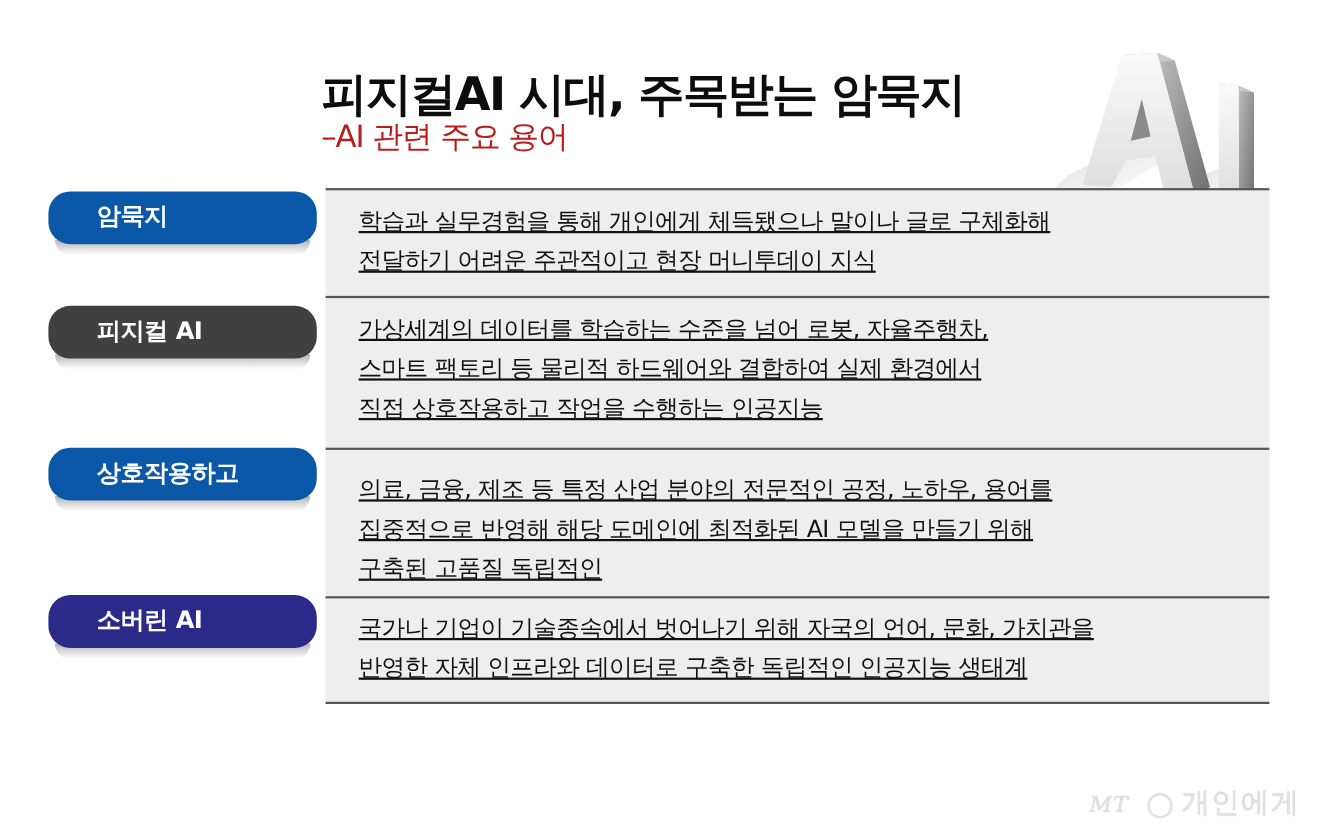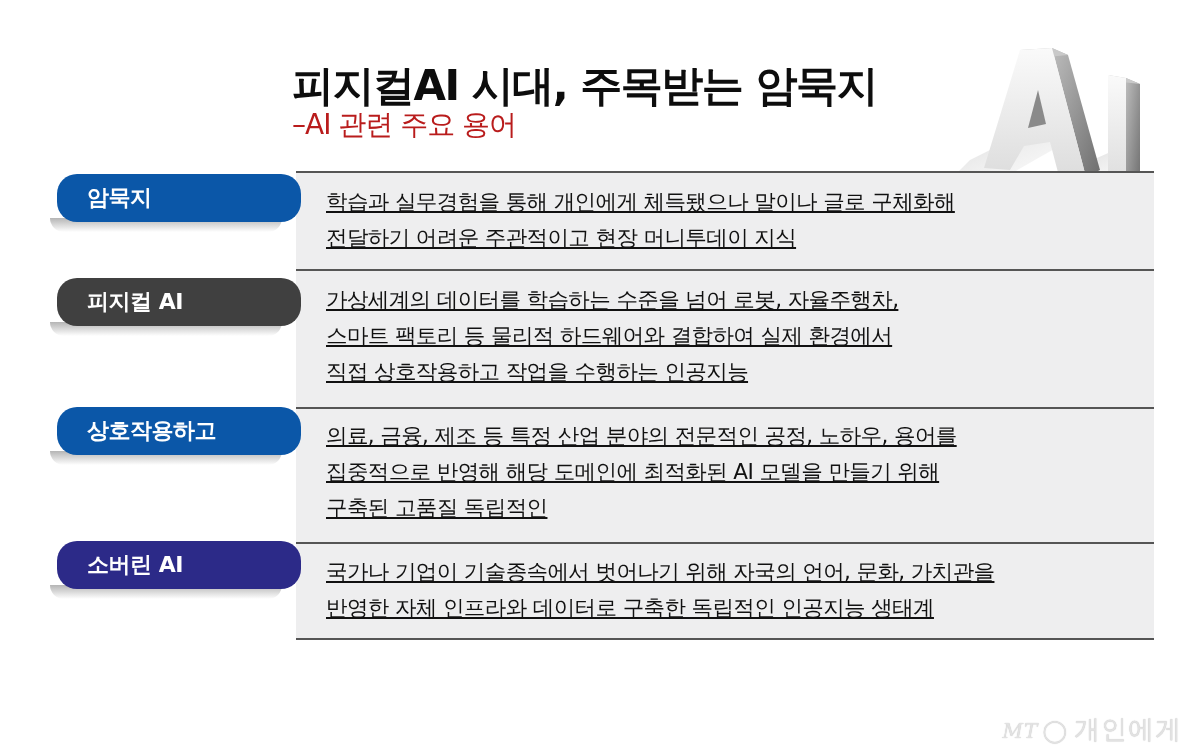--- a/index.html
+++ b/index.html
@@ -10,25 +10,25 @@
   .subtitle { position: absolute; left: 292px; top: 106px; font-size: 28px; font-weight: normal; letter-spacing: -1px; color: #b91c1c; text-align: right; }
 
   .ai-logo { position: absolute; left: 940px; top: 20px; width: 230px; height: 160px; }
 
   .panel { position: absolute; left: 296px; top: 172px; width: 858px; height: 467px; background: #eeeeef; }
   .sep { position: absolute; left: 296px; width: 858px; height: 2px; background: #555; }
 
   .row-text { position: absolute; left: 326px; font-size: 21.5px; line-height: 36px; letter-spacing: -0.6px; color: #111; white-space: pre; text-decoration: underline; }
 
   .pill-wrap { position: absolute; left: 44px; width: 244px; height: 60px; }
-  .pill { position: absolute; left: 0; top: 0; width: 244px; height: 48px; border-radius: 20px; color: #fff; font-size: 22px; font-weight: bold; letter-spacing: -0.5px; padding-left: 30px; line-height: 48px; margin-left: 13px; }
+  .pill { position: absolute; left: 0; top: 0; width: 244px; height: 48px; border-radius: 20px; color: #fff; font-size: 22px; font-weight: bold; letter-spacing: -0.5px; padding-left: 44px; line-height: 48px; }
   .pill-shadow { position: absolute; left: 6px; top: 44px; width: 232px; height: 14px; border-radius: 0 0 16px 16px; background: linear-gradient(to bottom, rgba(120,120,120,0.55), rgba(255,255,255,0)); }
 
   .watermark { position: absolute; right: 18px; top: 712px; font-size: 26px; color: #e2e2e2; letter-spacing: 1px; text-shadow: 0 0 1px #bbb; }
-  .watermark .mt { font-style: italic; font-family: "DejaVu Serif", serif; font-size: 20px; margin-right: 4px; }
+  .watermark .mt { font-style: italic; font-family: "DejaVu Serif", serif; font-size: 20px; margin-right: 16px; }
 </style>
 </head>
 <body>
 
 <div class="title">피지컬AI 시대, 주목받는 암묵지</div>
 <div class="subtitle">–AI 관련 주요 용어</div>
 
 <svg class="ai-logo" viewBox="0 0 230 160" xmlns="http://www.w3.org/2000/svg">
   <defs>
     <linearGradient id="side" x1="0" y1="0" x2="1" y2="1">
@@ -77,21 +77,21 @@
 <div class="pill-wrap" style="top:278px">
   <div class="pill-shadow"></div>
   <div class="pill" style="background:#404040">피지컬 AI</div>
 </div>
 <div class="row-text" style="top:282px"><div>가상세계의 데이터를 학습하는 수준을 넘어 로봇, 자율주행차,</div><div>스마트 팩토리 등 물리적 하드웨어와 결합하여 실제 환경에서</div><div>직접 상호작용하고 작업을 수행하는 인공지능</div></div>
 
 <div class="pill-wrap" style="top:407px">
   <div class="pill-shadow"></div>
   <div class="pill" style="background:#0B57A8">상호작용하고</div>
 </div>
-<div class="row-text" style="top:418px"><div>의료, 금융, 제조 등 특정 산업 분야의 전문적인 공정, 노하우, 용어를</div><div>집중적으로 반영해 해당 도메인에 최적화된 AI 모델을 만들기 위해</div><div>구축된 고품질 독립적인</div></div>
+<div class="row-text" style="top:428px"><div>의료, 금융, 제조 등 특정 산업 분야의 전문적인 공정, 노하우, 용어를</div><div>집중적으로 반영해 해당 도메인에 최적화된 AI 모델을 만들기 위해</div><div>구축된 고품질 독립적인</div></div>
 
 <div class="pill-wrap" style="top:541px">
   <div class="pill-shadow"></div>
   <div class="pill" style="background:#2C2A88">소버린 AI</div>
 </div>
 <div class="row-text" style="top:554px"><div>국가나 기업이 기술종속에서 벗어나기 위해 자국의 언어, 문화, 가치관을</div><div>반영한 자체 인프라와 데이터로 구축한 독립적인 인공지능 생태계</div></div>
 
 <div class="watermark">
   <span class="mt">MT</span><span style="font-size:22px;margin-right:6px;">◯</span><span>개인에게</span>
 </div>

